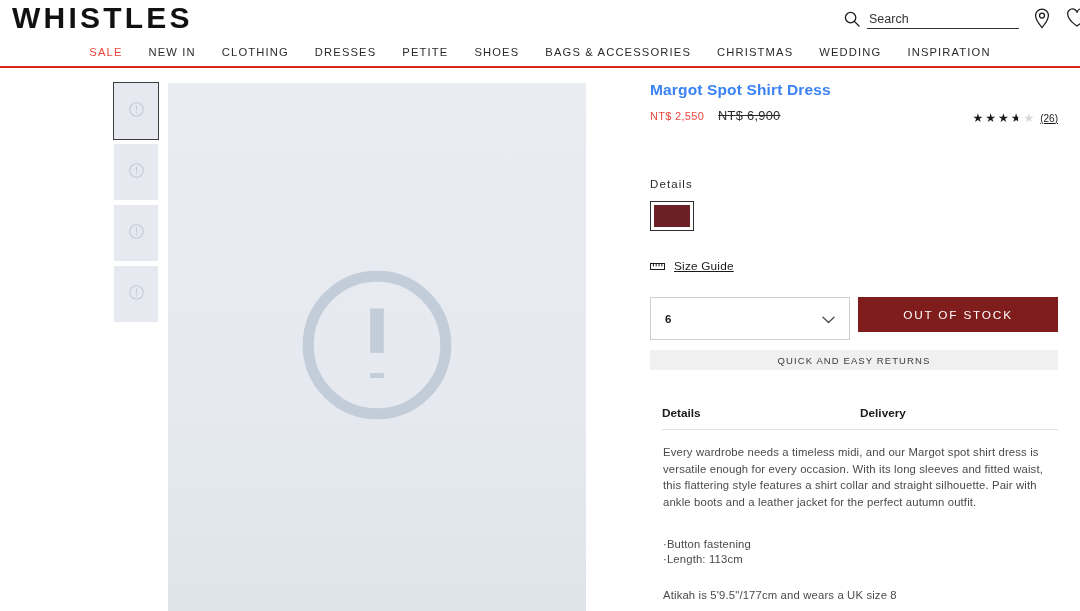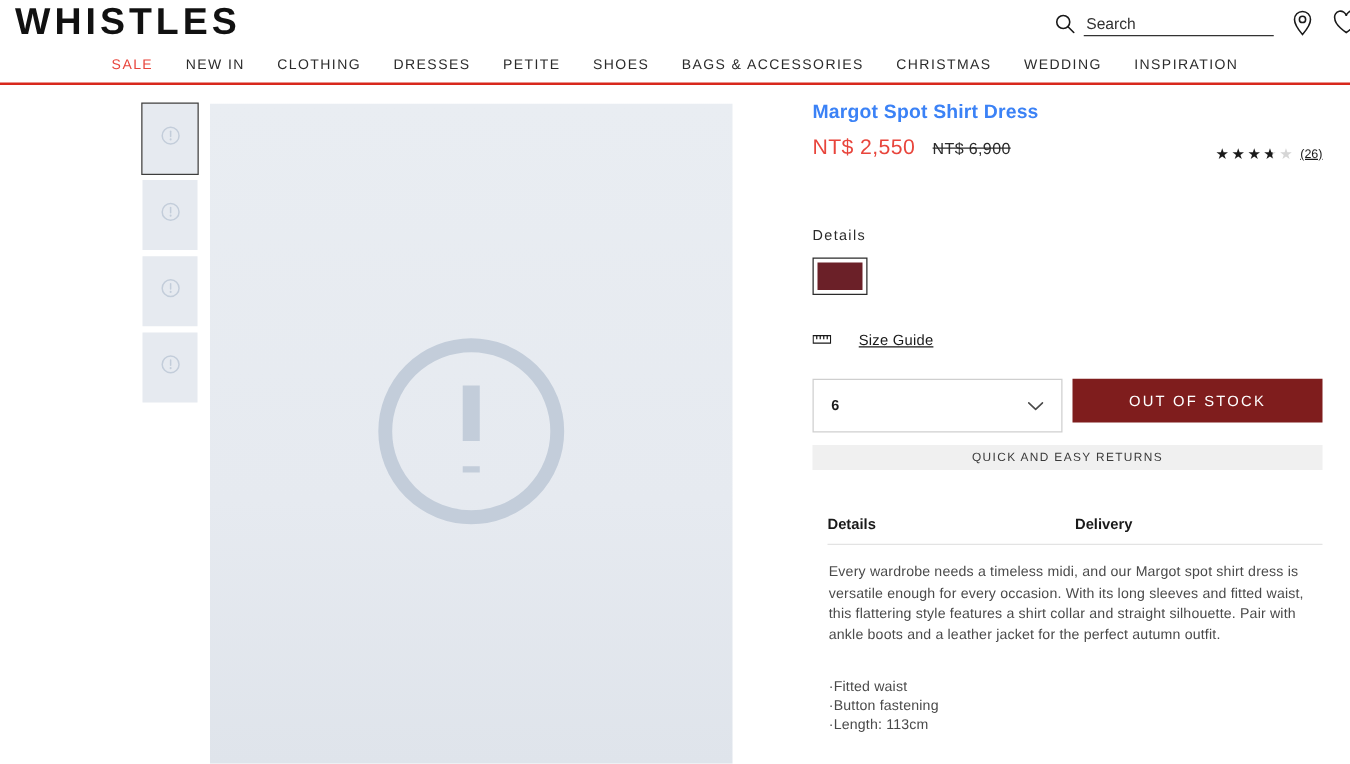--- a/index.html
+++ b/index.html
@@ -74,21 +74,21 @@
 
   
   .detail { position: absolute; left: 650px; top: 0px; width: 408px; }
   .prod-title {
     font-size: 15.5px; font-weight: bold; color: #3b82f6;
     letter-spacing: .15px; margin-top: 12px;
   }
   .price-row {
     display: flex; align-items: baseline; margin-top: 9px; position: relative;
   }
-  .price-sale { font-size: 17px; color: #e8453c; letter-spacing: .3px; }
+  .price-sale { font-size: 11px; color: #e8453c; letter-spacing: .3px; }
   .price-was {
     font-size: 12.8px; color: #2b2b2b; letter-spacing: .3px;
     text-decoration: line-through; margin-left: 14px;
   }
   .rating { position: absolute; right: 0; bottom: -1px; display: flex; align-items: center; gap: 1px; }
   .star { font-size: 12px; line-height: 1; color: #d6d6d6; letter-spacing: 1px; }
   .star.full { color: #1a1a1a; }
   .star.half {
     background: linear-gradient(90deg,#1a1a1a 62%, #d6d6d6 62%);
     -webkit-background-clip: text; background-clip: text; color: transparent;
@@ -103,21 +103,21 @@
     margin-top: 55px; font-size: 11.5px; color: #2b2b2b; letter-spacing: 1.1px;
   }
   .swatch-box {
     margin-top: 11px; width: 44px; height: 30px;
     border: 1px solid #2b2b2b; padding: 3px; cursor: pointer;
     display: inline-block;
   }
   .swatch-inner { width: 100%; height: 100%; }
 
   .size-guide {
-    margin-top: 22px; display: flex; align-items: center; gap: 22px; cursor: pointer;
+    margin-top: 22px; display: flex; align-items: center; gap: 9px; cursor: pointer;
   }
   .size-guide-text {
     font-size: 11.8px; color: #1a1a1a; text-decoration: underline; letter-spacing: .2px;
   }
 
   .buy-row { margin-top: 22px; display: flex; gap: 8px; }
   .size-select {
     position: relative; width: 200px; height: 43px;
     border: 1px solid #cfcfcf; background: #fff; cursor: pointer;
   }
@@ -310,21 +310,20 @@
       <div class="returns-bar">QUICK AND EASY RETURNS</div>
 
       <div class="tabs">
         <div class="tab">Details</div>
         <div class="tab">Delivery</div>
       </div>
 
       <p class="desc">Every wardrobe needs a timeless midi, and our Margot spot shirt dress is versatile enough for every occasion. With its long sleeves and fitted waist, this flattering style features a shirt collar and straight silhouette. Pair with ankle boots and a leather jacket for the perfect autumn outfit.</p>
 
       <div class="bullets">
-        <div class="bullet">·Fitted waist</div>
         <div class="bullet">·Button fastening</div>
         <div class="bullet">·Length: 113cm</div>
       </div>
 
       <div class="model-note">Atikah is 5'9.5"/177cm and wears a UK size 8</div>
 
     </div>
   </div>
 </div>
 

